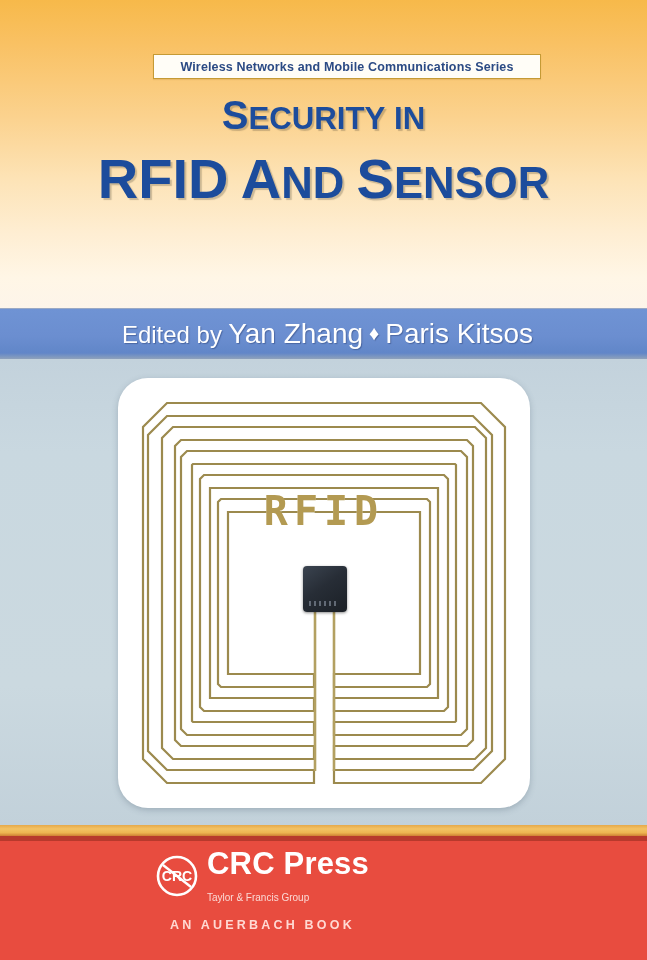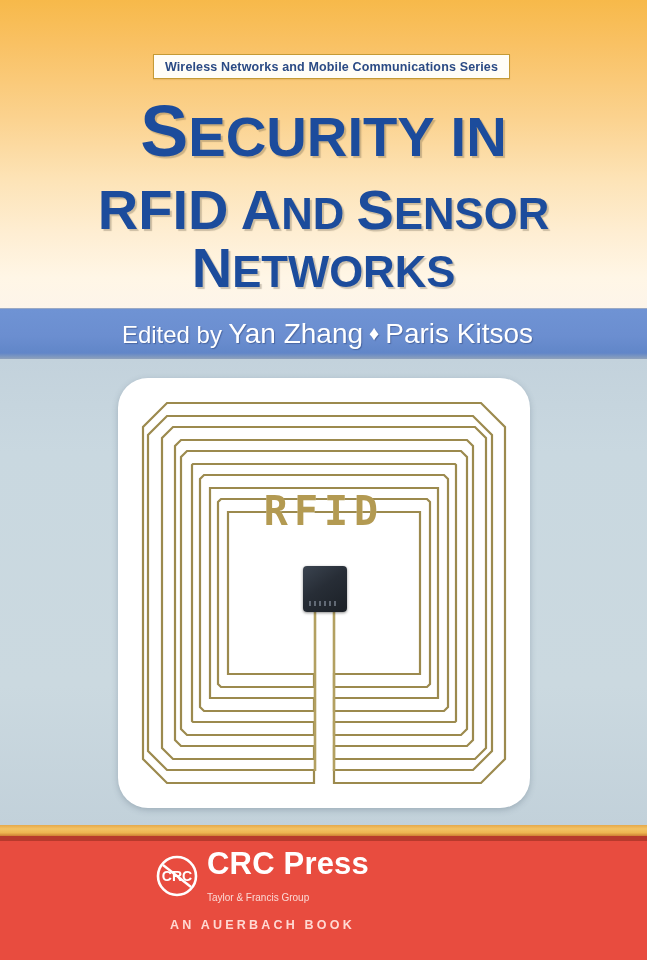--- a/index.html
+++ b/index.html
@@ -33,21 +33,21 @@
         #feeed3 76%,
         #fff6e6 90%,
         #fdf5ea 100%);
   }
 
   
   .series-banner {
     position: absolute;
     left: 153px;
     top: 54px;
-    width: 357px;
+    width: 388px;
     height: 25px;
     background: #fffdf7;
     border: 1px solid #c59a35;
     box-sizing: border-box;
     display: flex;
     align-items: center;
     justify-content: center;
     box-shadow: 0 1px 1px rgba(120,80,10,0.12);
   }
   .series-banner span {
@@ -70,21 +70,21 @@
     line-height: 0.99;
     text-shadow: 2px 2px 1px rgba(90,80,60,0.30);
   }
   .title-line {
     display: block;
     font-weight: 700;
     white-space: nowrap;
     font-family: "Liberation Sans", sans-serif;
   }
   
-  .tl1 { font-size: 72px; letter-spacing: 0px; }
+  .tl1 { font-size: 40px; letter-spacing: 0px; }
   .tl2 { font-size: 56px; letter-spacing: 0px; margin-top: 15px; }
   .tl3 { font-size: 56px; letter-spacing: 0px; margin-top: 2px; }
   .cap  { font-size: 1.0em; }
   .sc   { font-size: 0.78em; }
   .full { font-size: 1.0em; }
   .gap  { display: inline-block; width: 0.22em; }
 
   
   .editor-band {
     position: absolute;
@@ -272,21 +272,20 @@
 
   <div class="series-banner">
     <span>Wireless Networks and Mobile Communications Series</span>
   </div>
 
   <div class="title-block">
     <span class="title-line tl1"><span class="cap">S</span><span class="sc">ECURITY</span><span class="gap"></span><span class="sc">IN</span></span>
 
     <span class="title-line tl2"><span class="full">RFID</span><span class="gap"></span><span class="cap">A</span><span class="sc">ND</span><span class="gap"></span><span class="cap">S</span><span class="sc">ENSOR</span></span>
 
-    <span class="title-line tl3"><span class="cap">N</span><span class="sc">ETWORKS</span></span>
   </div>
 
   <div class="editor-band">
     <div class="editor-text">
       <span class="edby">Edited by</span><span class="gap"></span><span class="name">Yan Zhang</span><span class="dia">♦</span><span class="name">Paris Kitsos</span>
     </div>
   </div>
 
   <div class="mid-panel"></div>
 

